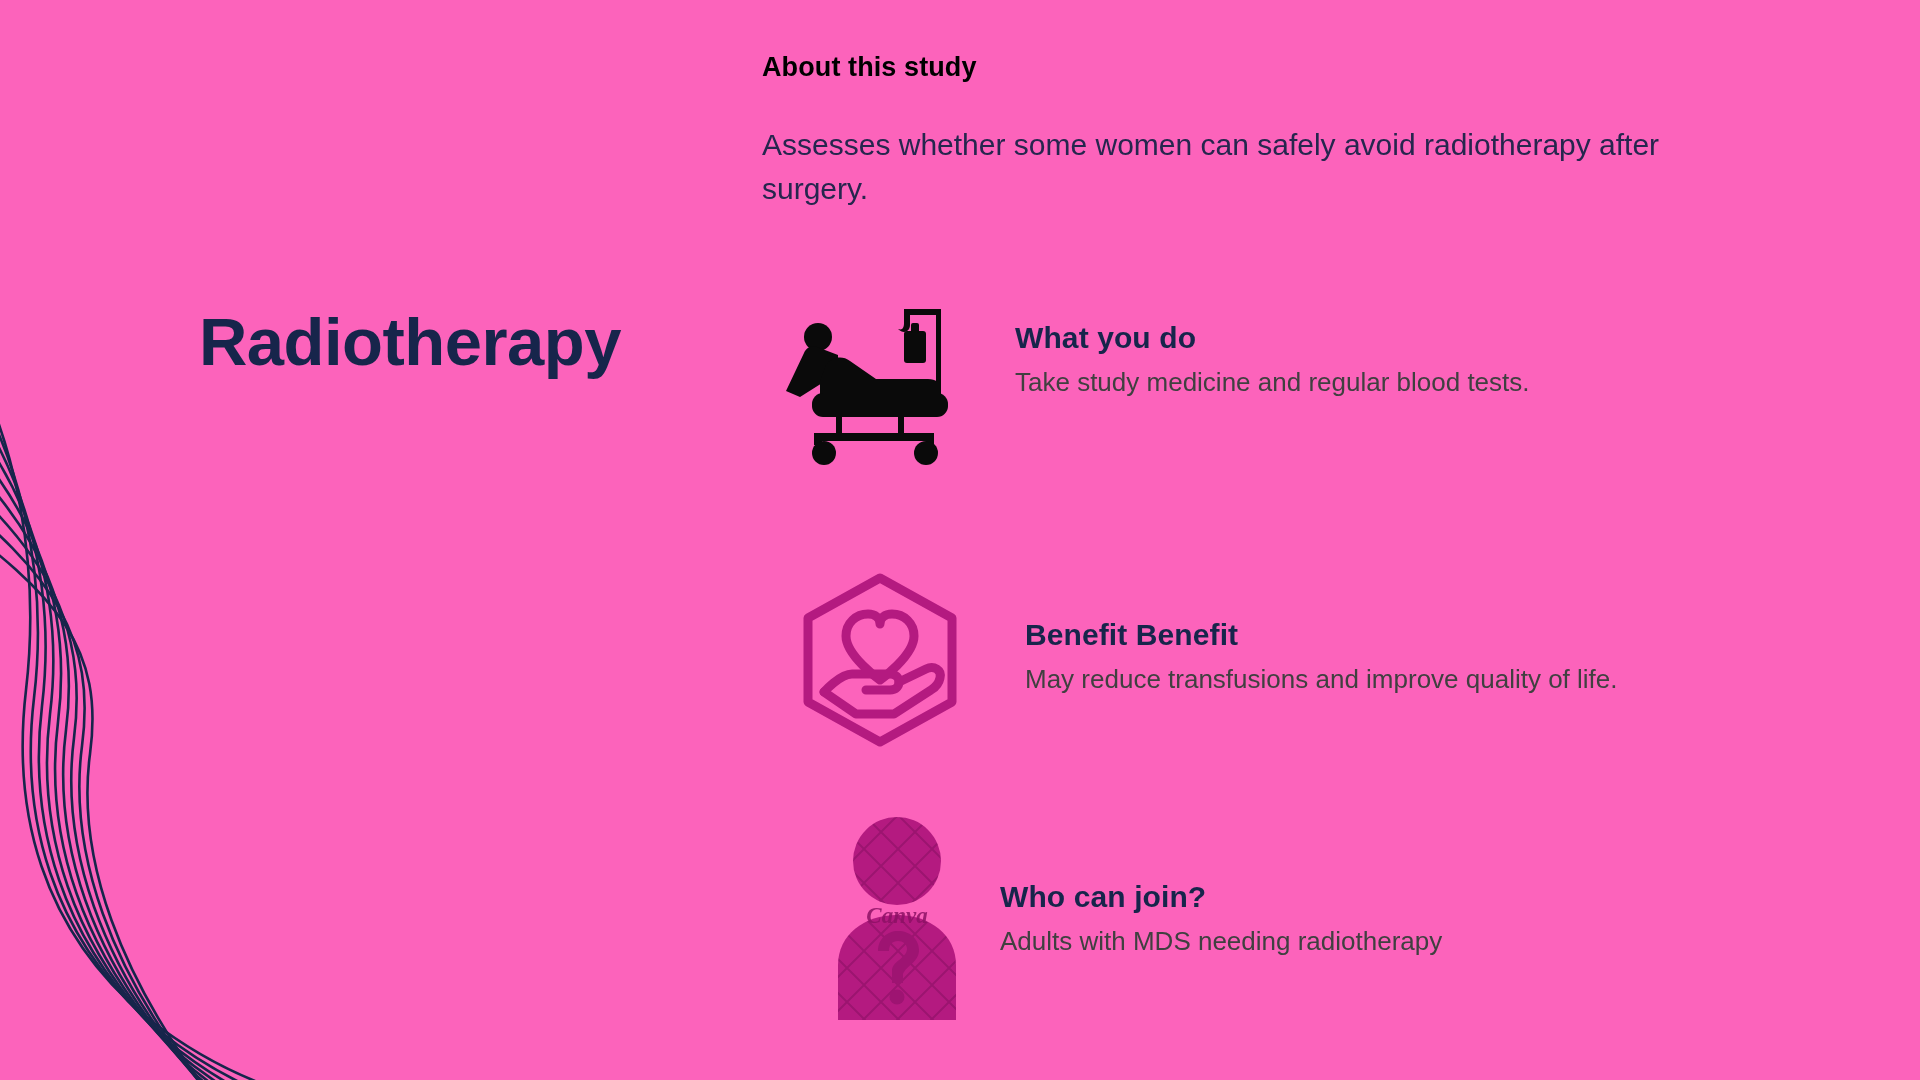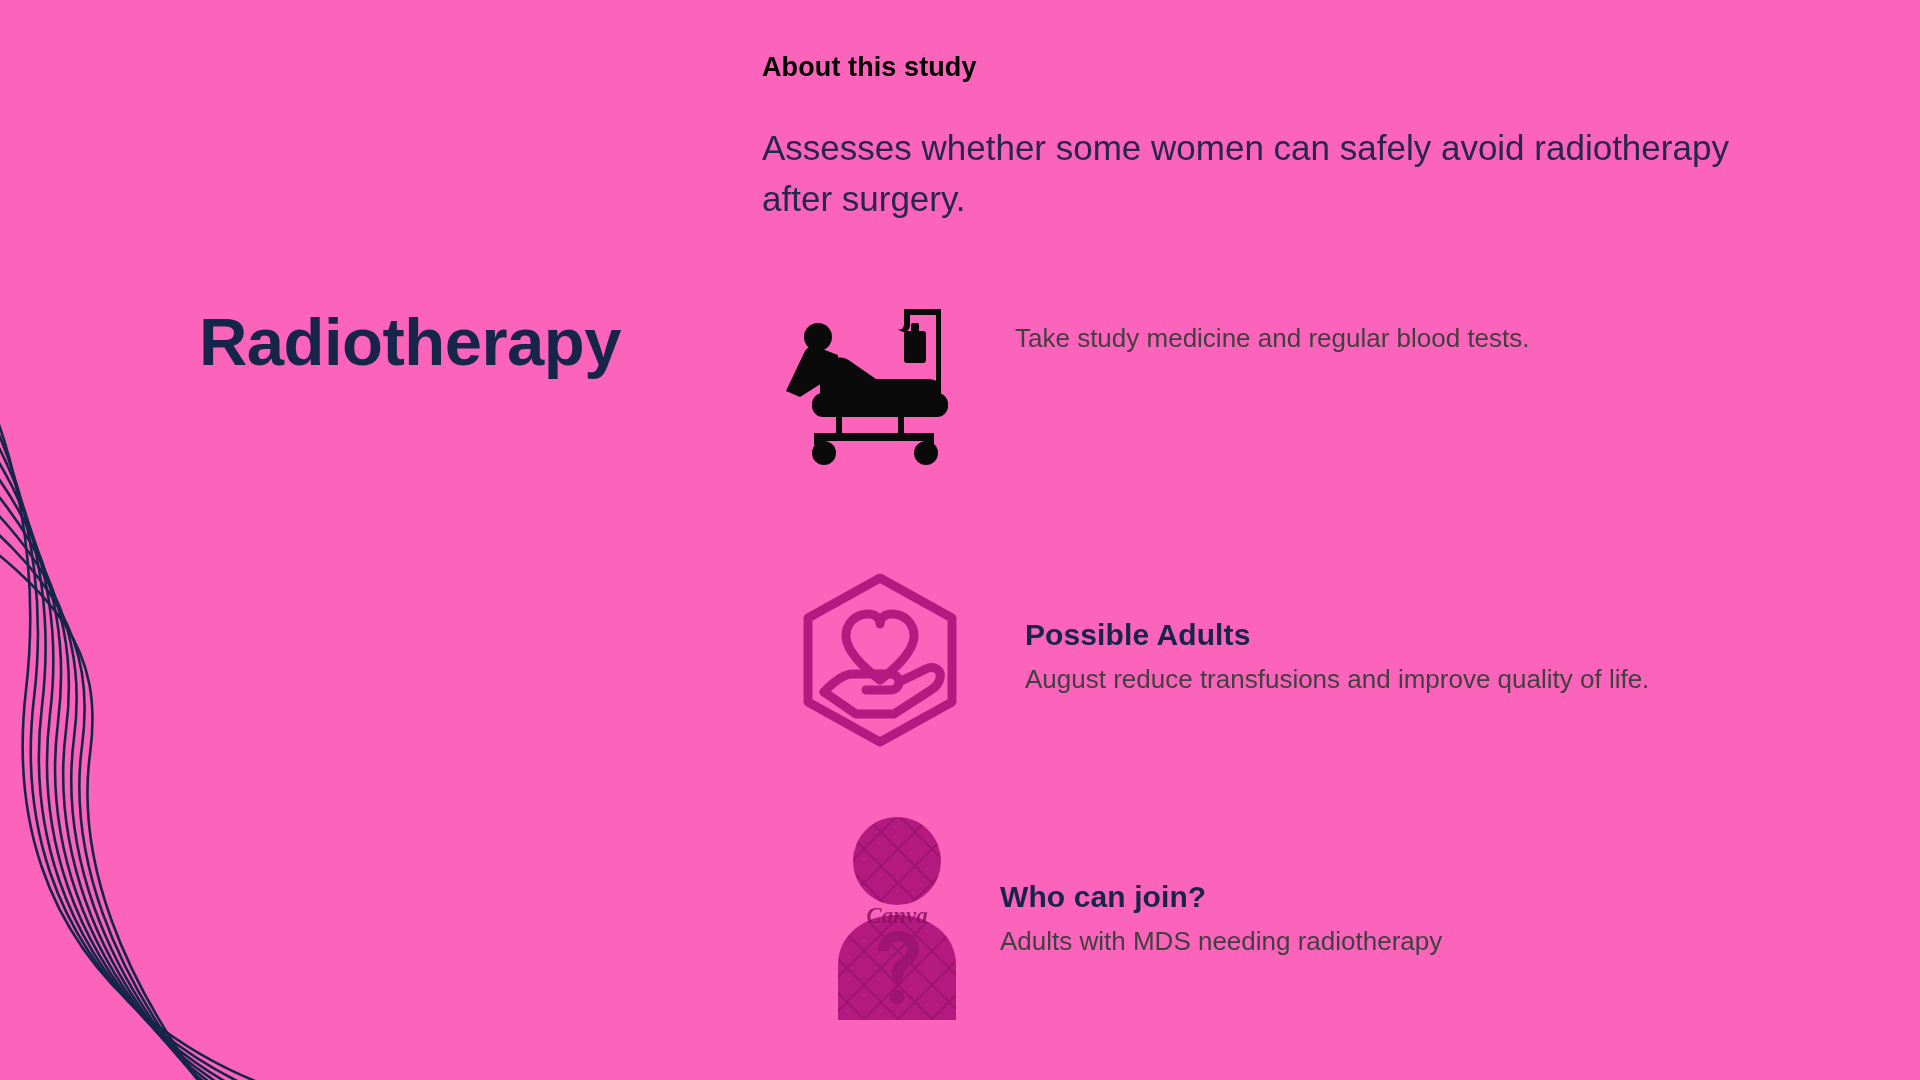--- a/index.html
+++ b/index.html
@@ -57,21 +57,21 @@
   }
   #about-heading {
     color: #000000;
     font-weight: 700;
     font-size: 27px;
     letter-spacing: 0.1px;
     margin: 0 0 40px 0;
   }
   #about-body {
     color: #26264e;
-    font-size: 35px;
+    font-size: 30px;
     line-height: 1.45;
     font-weight: 400;
     max-width: 990px;
     margin: 0;
   }
 
   
   .feature-row {
     position: absolute;
     display: flex;
@@ -179,38 +179,39 @@
 
           <rect x="156" y="20" width="5" height="82"></rect>
           <path d="M124,14 L161,14 L161,20 L130,20 L130,30 C130,36 124,40 118,34 C124,36 124,30 124,28 Z"></path>
 
           <rect x="124" y="36" width="22" height="32" rx="3"></rect>
           <rect x="131" y="28" width="8" height="10" rx="2"></rect>
         </g>
       </svg>
     </div>
     <div class="feature-text">
+      <p class="feature-title">What you do</p>
       <p class="feature-desc">Take study medicine and regular blood tests.</p>
     </div>
   </div>
 
   <div class="feature-row" id="row-benefit">
     <div class="feature-icon">
       <svg width="180" height="180" viewBox="0 0 180 180">
         <g fill="none" stroke="#b41a80" stroke-width="9" stroke-linejoin="round" stroke-linecap="round">
           <polygon points="90,8 162,48 162,132 90,172 18,132 18,48"></polygon>
           <path d="M90,110 C90,110 56,86 56,66 C56,53 66,44 78,44 C85,44 90,48 90,54 C90,48 95,44 102,44 C114,44 124,53 124,66 C124,86 90,110 90,110 Z"></path>
           <path d="M34,122 C34,122 50,104 62,104 L100,104 C106,104 109,108 109,112 C109,116 106,120 100,120 L76,120"></path>
           <path d="M109,112 L136,99 C144,95 152,100 150,108 C149,113 146,117 141,120 L104,144 L66,144 L34,122"></path>
         </g>
       </svg>
     </div>
     <div class="feature-text">
-      <p class="feature-title">Possible Adults</p>
-      <p class="feature-desc">August reduce transfusions and improve quality of life.</p>
+      <p class="feature-title">Benefit Benefit</p>
+      <p class="feature-desc">May reduce transfusions and improve quality of life.</p>
     </div>
   </div>
 
   <div class="feature-row" id="row-who">
     <div class="feature-icon">
       <svg width="135" height="205" viewBox="0 0 135 205">
         <defs>
           <pattern id="crosshatch" width="34" height="34" patternUnits="userSpaceOnUse">
             <rect width="34" height="34" fill="#b41a80"></rect>
             <path d="M0,0 L34,34 M34,0 L0,34" stroke="#9c1470" stroke-width="2"></path>

